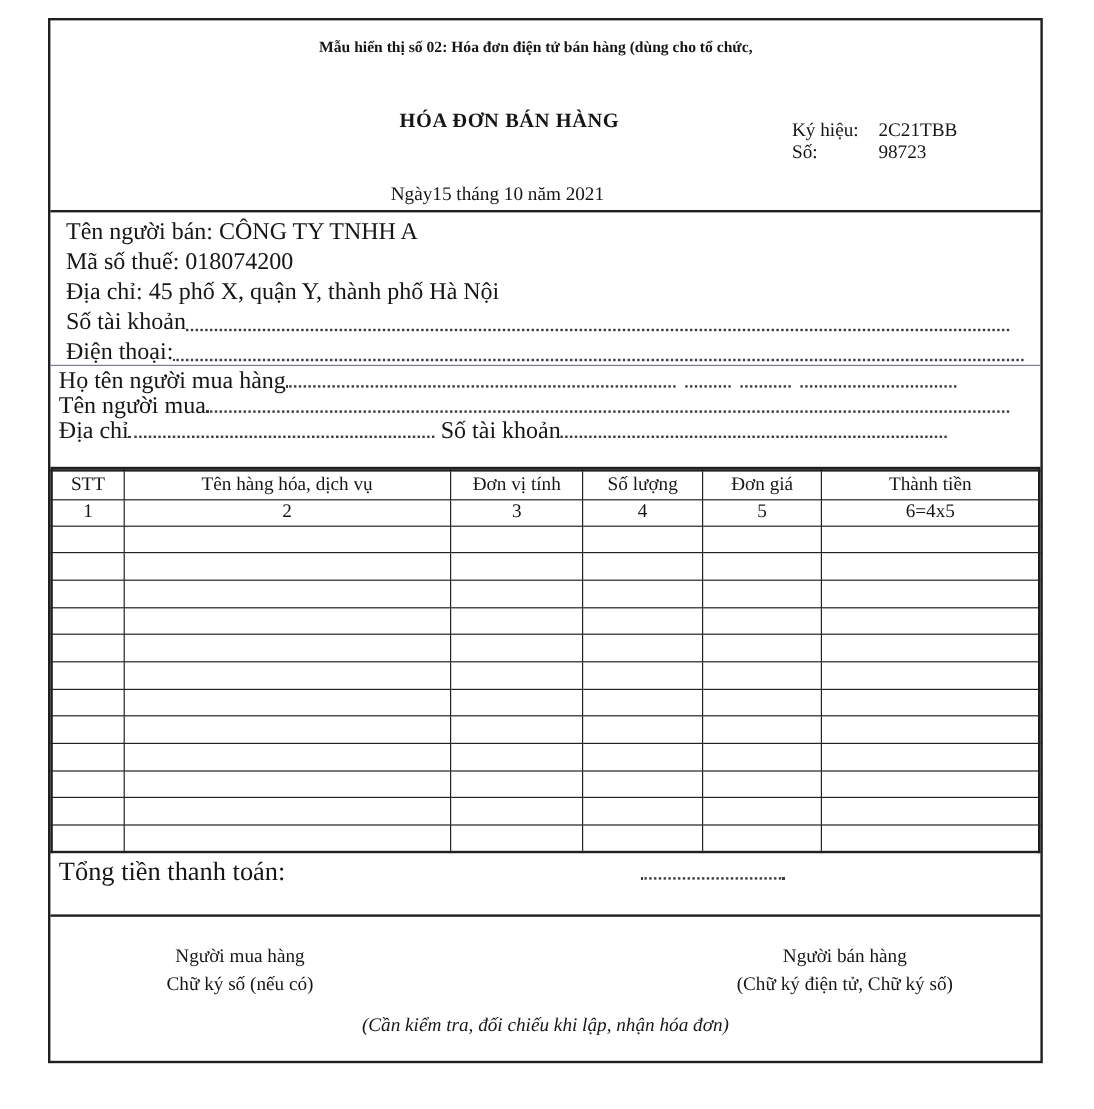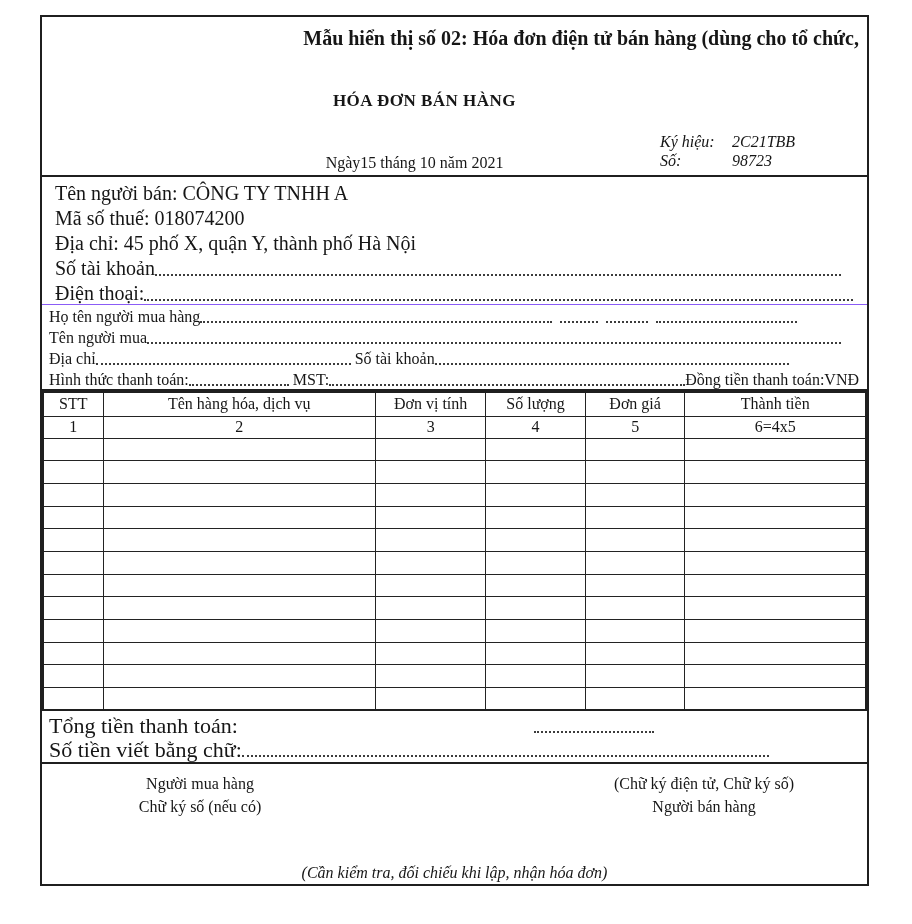--- a/index.html
+++ b/index.html
@@ -4,38 +4,38 @@
 <style>
   * { margin:0; padding:0; box-sizing:border-box; }
   html,body { width:912px; height:924px; background:#ffffff;
     font-family:"Liberation Serif","DejaVu Serif",serif; color:#161616; }
   .page { position:relative; width:912px; height:924px; background:#fff; overflow:hidden; }
   .doc { position:absolute; left:40px; top:15px; width:829px; height:871px;
     border:2px solid #1f1f1f; background:#fff; display:flex; flex-direction:column; }
 
   
   .sec-header { position:relative; height:160px; border-bottom:2px solid #1f1f1f; flex:0 0 auto; }
-  .title-line { position:absolute; left:0; width:100%; text-align:right;
-    font-weight:bold; font-size:20px; line-height:25px; transform:translateX(-8px); }
+  .title-line { position:absolute; left:0; width:100%; text-align:center;
+    font-weight:bold; font-size:13px; line-height:25px; transform:translateX(-8px); }
   .title-1 { top:9px; }
   .title-2 { top:34px; }
   .doc-title { position:absolute; top:74px; left:0; width:100%; text-align:center;
     font-weight:bold; font-size:17px; letter-spacing:.5px; transform:translateX(-30px); }
-  .serial-block { position:absolute; top:115px; left:618px; font-size:16px; line-height:19px;font-style:italic; }
+  .serial-block { position:absolute; top:82px; left:618px; font-size:16px; line-height:19px; }
   .serial-row { display:flex; }
   .serial-row .lbl { width:72px; white-space:pre; }
   .date-line { position:absolute; top:137px; left:0; width:100%; text-align:center;
     font-size:16px; transform:translateX(-40px); }
 
   
   .sec-seller { height:128px; border-bottom:1px solid #8b5cf6; padding:3px 10px 0 13px;
     font-size:20px; flex:0 0 auto; }
   .sec-seller .line { height:25px; display:flex; align-items:flex-end; line-height:23px; }
   .sec-buyer { height:86px; border-bottom:2px solid #1f1f1f; padding:1px 8px 0 7px;
-    font-size:16px; flex:0 0 auto; }
+    font-size:20px; flex:0 0 auto; }
   .sec-buyer .line { height:21px; display:flex; align-items:flex-end; line-height:20px; }
   .lbl { white-space:pre; }
   .dots { border-bottom:2px dotted #3c3c3c; margin-bottom:4px; }
   .grow { flex:1; }
 
   
   .items-table { width:100%; border-collapse:collapse; table-layout:fixed; flex:0 0 auto;
     border:2px solid #1f1f1f; }
   .items-table td, .items-table th { border:1px solid #232323; font-size:16px;
     font-weight:normal; text-align:center; padding:0 3px; overflow:hidden; white-space:nowrap; }
@@ -45,26 +45,26 @@
 
   
   .sec-total { height:53px; border-bottom:2px solid #1f1f1f; padding:2px 10px 0 7px;
     font-size:22px; flex:0 0 auto; }
   .sec-total .line { height:24px; display:flex; align-items:flex-end; line-height:22px; }
   .total-spacer { width:296px; }
   .total-dots { width:120px; }
   .words-dots { flex:1; margin-right:88px; }
 
   
-  .sec-sign { position:relative; flex:1 1 auto; padding-top:8px; display:flex;
+  .sec-sign { position:relative; flex:1 1 auto; padding-top:22px; display:flex;
     justify-content:space-between; font-size:16px; }
   .sign-block { text-align:center; line-height:23px; }
   .sign-left { width:280px; margin-left:18px; }
   .sign-right { width:310px; margin-right:8px; }
-  .footer-note { position:absolute; left:0; bottom:2px; width:100%; text-align:center;
+  .footer-note { position:absolute; left:0; bottom:20px; width:100%; text-align:center;
     font-style:italic; font-size:16px; }
 </style>
 </head>
 <body>
 
 <div class="page">
   <div class="doc">
 
     <div class="sec-header">
       <div class="title-line title-1">Mẫu hiển thị số 02: Hóa đơn điện tử bán hàng (dùng cho tổ chức,</div>
@@ -112,27 +112,20 @@
       </div>
       <div class="line">
         <span class="lbl">Tên người mua</span>
         <span class="dots grow" style="margin-right:18px"></span>
       </div>
       <div class="line">
         <span class="lbl">Địa chỉ</span>
         <span class="dots" style="width:255px"></span>
         <span class="lbl"> Số tài khoản</span>
         <span class="dots grow" style="margin-right:70px"></span>
-      </div>
-      <div class="line">
-        <span class="lbl">Hình thức thanh toán:</span>
-        <span class="dots" style="width:100px"></span>
-        <span class="lbl"> MST:</span>
-        <span class="dots grow"></span>
-        <span class="lbl">Đồng tiền thanh toán:VNĐ</span>
       </div>
     </div>
 
     <table class="items-table">
       <colgroup>
           <col style="width: 7.3%;">
           <col style="width: 33.1%;">
           <col style="width: 13.4%;">
           <col style="width: 12.1%;">
           <col style="width: 12.1%;">
@@ -253,32 +246,28 @@
           </tr>
         </tbody>
     </table>
 
     <div class="sec-total">
       <div class="line">
         <span class="lbl">Tổng tiền thanh toán:</span>
         <span class="total-spacer"></span>
         <span class="dots total-dots"></span>
       </div>
-      <div class="line">
-        <span class="lbl">Số tiền viết bằng chữ:</span>
-        <span class="dots words-dots"></span>
-      </div>
     </div>
 
     <div class="sec-sign">
       <div class="sign-block sign-left">
         <div>Người mua hàng</div>
         <div>Chữ ký số (nếu có)</div>
       </div>
       <div class="sign-block sign-right">
+        <div>Người bán hàng</div>
         <div>(Chữ ký điện tử, Chữ ký số)</div>
-        <div>Người bán hàng</div>
       </div>
       <div class="footer-note">(Cần kiểm tra, đối chiếu khi lập, nhận hóa đơn)</div>
     </div>
 
   </div>
 </div>
 
 </body></html>

